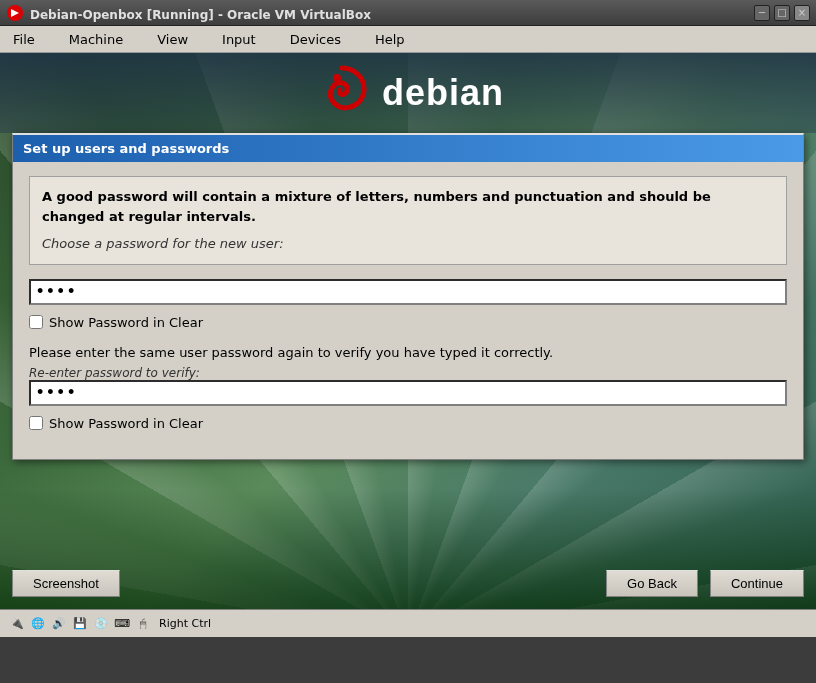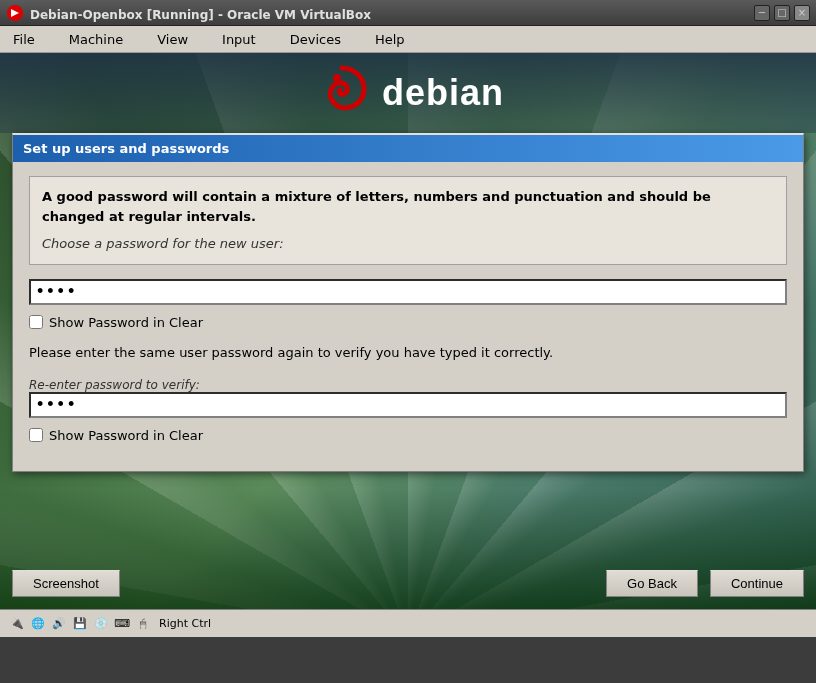--- a/index.html
+++ b/index.html
@@ -184,21 +184,21 @@
       height: 14px;
       cursor: pointer;
     }
     .checkbox-label {
       font-size: 13px;
       color: #000;
       cursor: pointer;
     }
     .section-text {
       font-size: 13px;
-      margin-bottom: 16px;
+      margin-bottom: 4px;
       line-height: 1.4;
     }
     .section-label {
       font-style: italic;
       font-size: 12px;
       color: #333;
     }
 
     
     .vm-statusbar {

